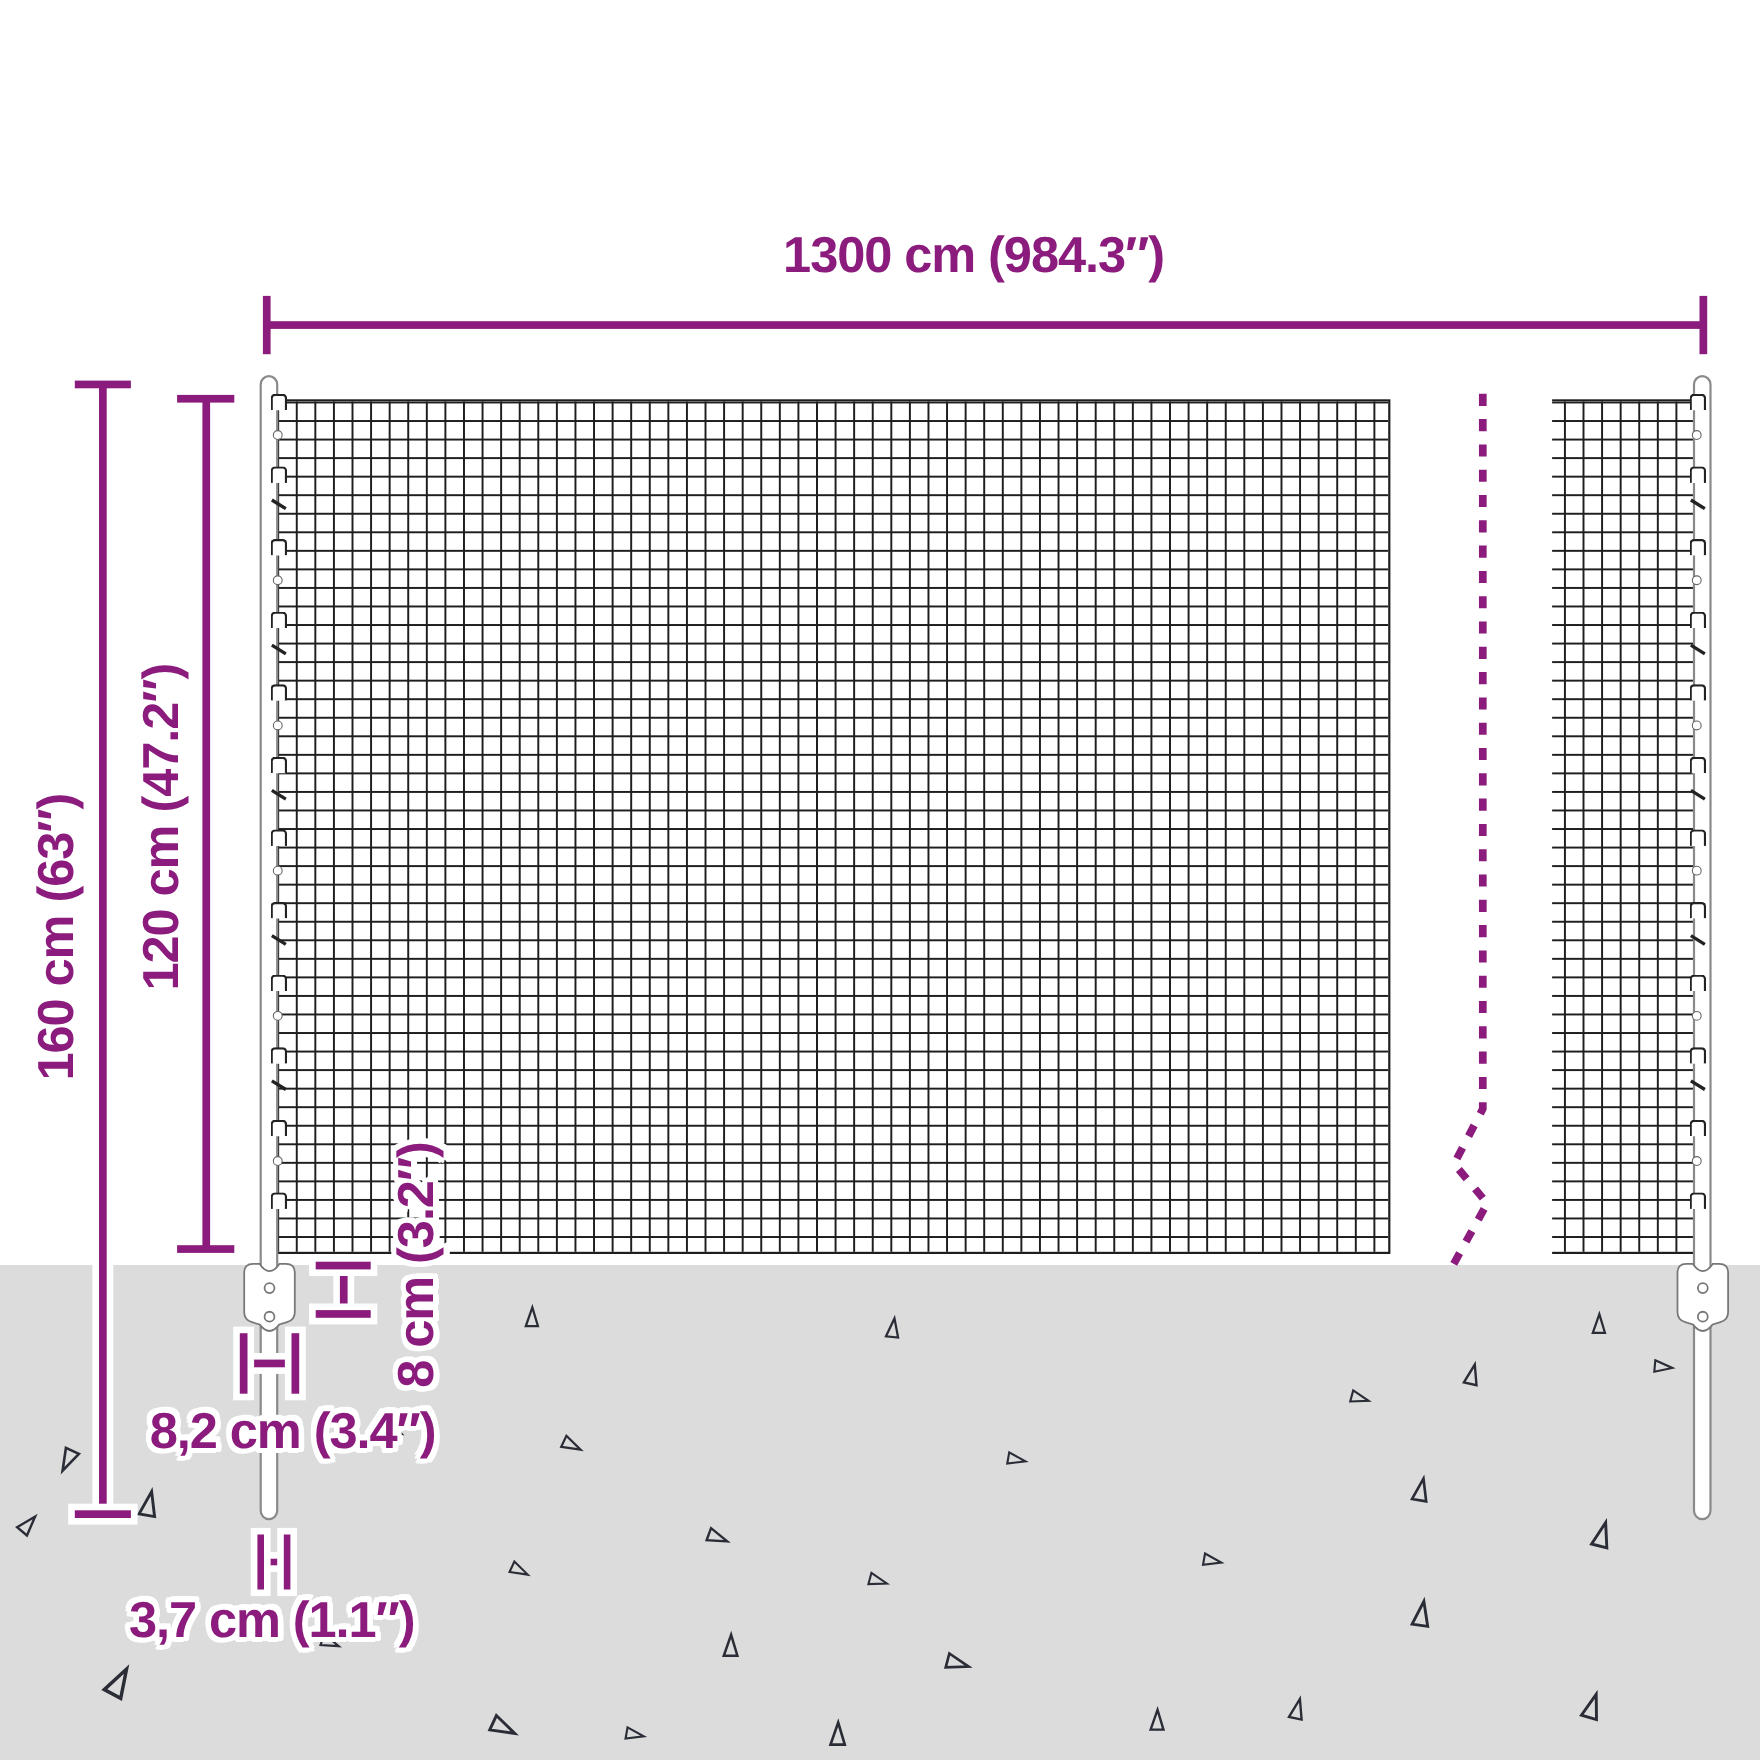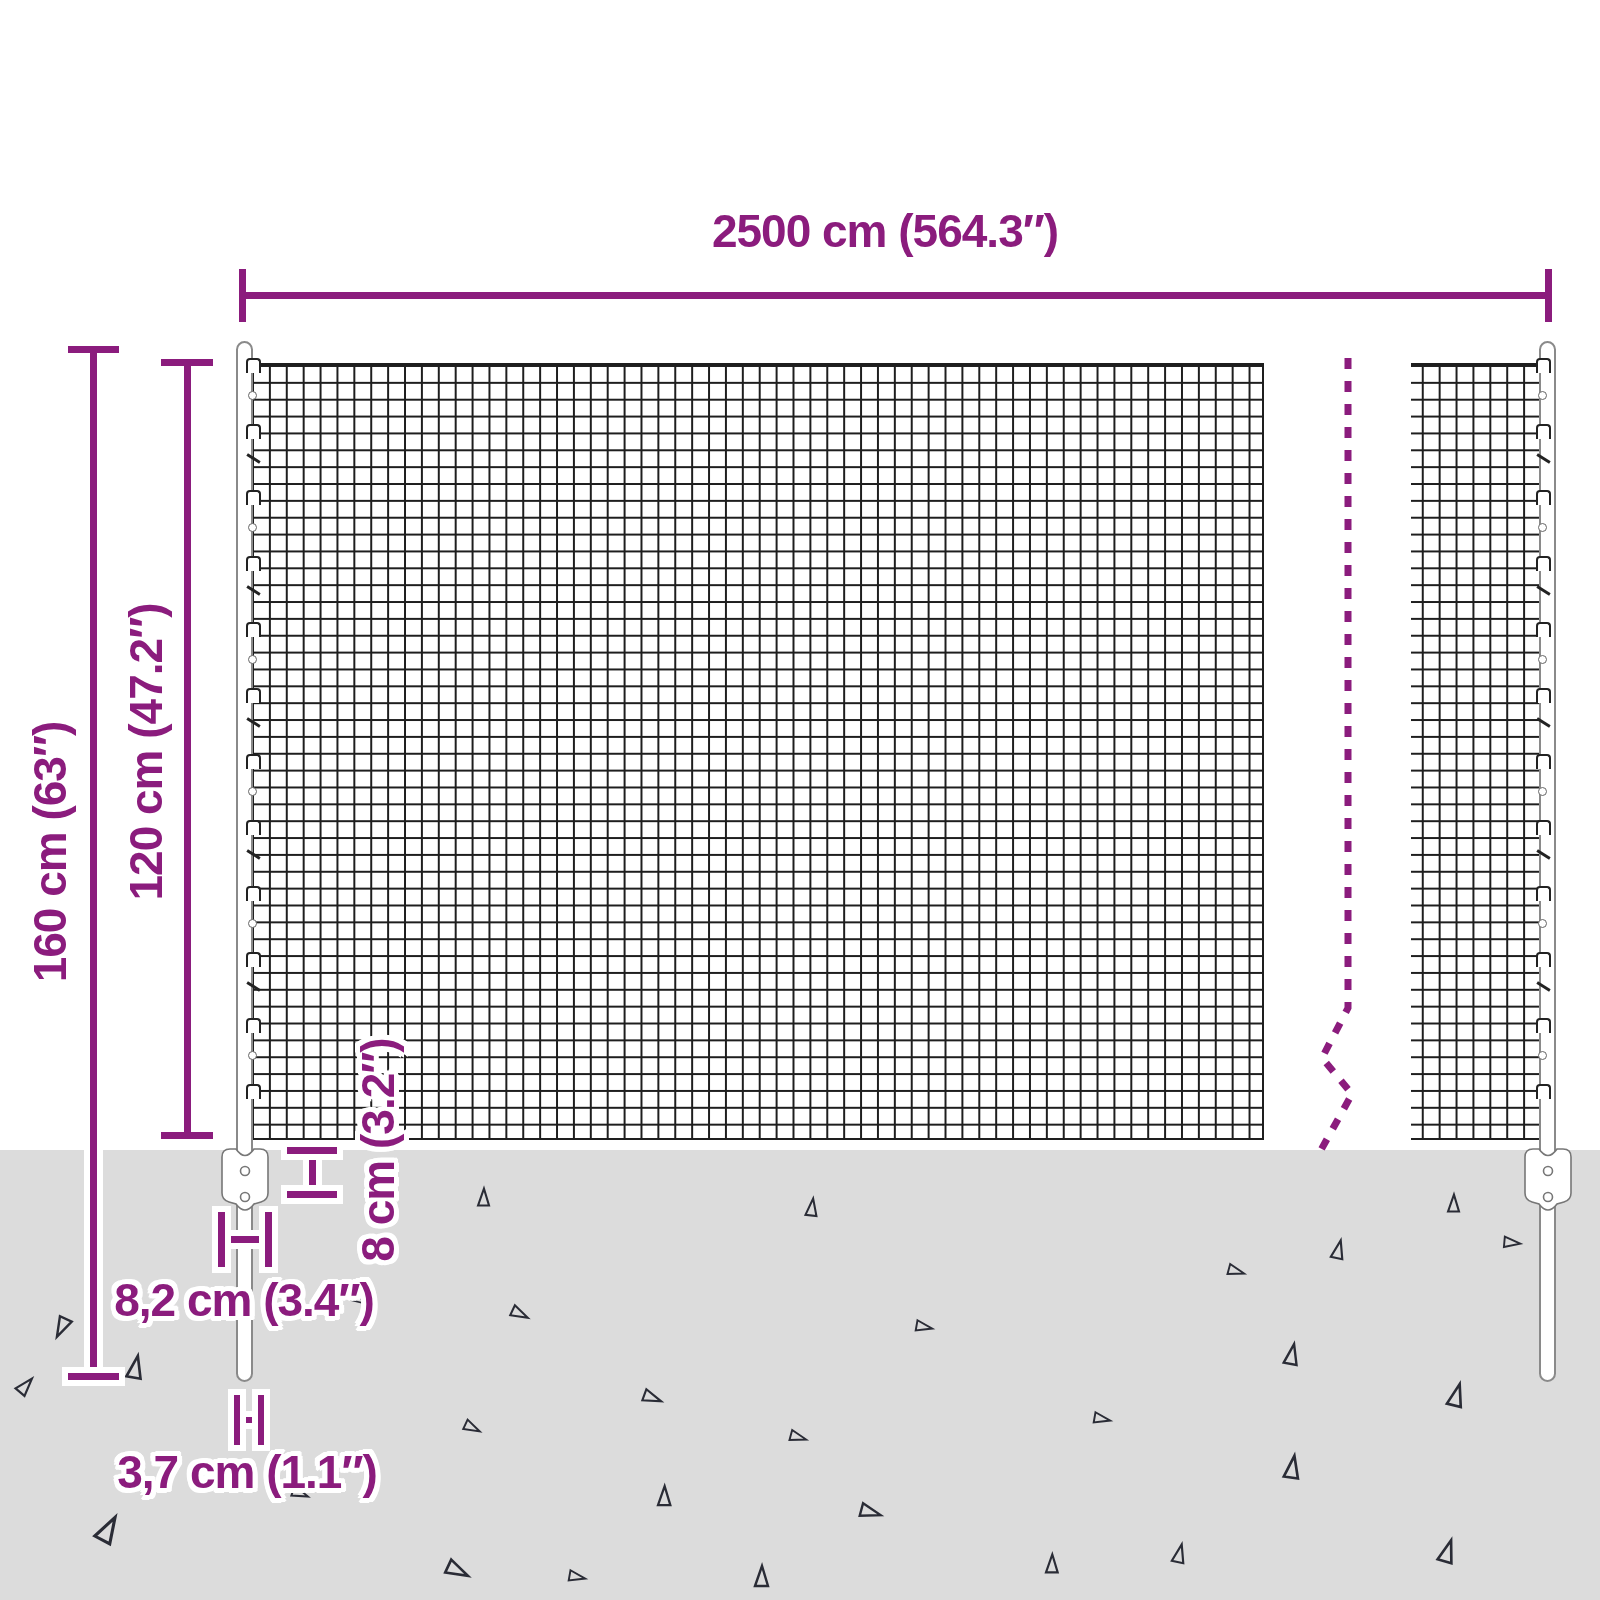--- a/index.html
+++ b/index.html
@@ -158,40 +158,40 @@
   </svg>
   <svg class="abs" style="left:1521px;top:1145px" width="54" height="72" viewBox="0 0 54 72">
     <path d="M4,12 Q4,4 12,4 L18,4 Q27,17 36,4 L42,4 Q50,4 50,12 L50,48 Q50,55 43,57 L36,59 Q27,71 18,59 L11,57 Q4,55 4,48 Z" fill="#fff" stroke="#777" stroke-width="1.6"></path>
     <circle cx="27" cy="26" r="4.5" fill="#fff" stroke="#777" stroke-width="1.6"></circle>
     <circle cx="27" cy="52" r="4.5" fill="#fff" stroke="#777" stroke-width="1.6"></circle>
   </svg>
 
   <div class="abs dl" style="left:242px;top:292px;width:1306px;height:7px"></div>
   <div class="abs dl" style="left:239px;top:269px;width:7px;height:53px"></div>
   <div class="abs dl" style="left:1545px;top:269px;width:7px;height:53px"></div>
-  <div class="abs dim-label" style="left:885px;top:231px">2500 cm (564.3″)</div>
+  <div class="abs dim-label" style="left:885px;top:231px">1300 cm (984.3″)</div>
 
   <div class="abs dl halo" style="left:90px;top:349px;width:7px;height:1028px"></div>
   <div class="abs dl" style="left:68px;top:346px;width:51px;height:7px"></div>
   <div class="abs dl halo" style="left:68px;top:1373px;width:51px;height:7px"></div>
   <div class="abs dim-label rot" style="left:50px;top:852px">160 cm (63″)</div>
 
   <div class="abs dl" style="left:184px;top:362px;width:7px;height:776px"></div>
   <div class="abs dl" style="left:161px;top:359px;width:52px;height:7px"></div>
   <div class="abs dl" style="left:161px;top:1132px;width:52px;height:7px"></div>
   <div class="abs dim-label rot" style="left:146px;top:752px">120 cm (47.2″)</div>
 
   <div class="abs dl halo" style="left:309px;top:1150px;width:7px;height:47px"></div>
   <div class="abs dl halo" style="left:287px;top:1147px;width:50px;height:7px"></div>
   <div class="abs dl halo" style="left:287px;top:1191px;width:50px;height:7px"></div>
   <div class="abs dim-label rot outlined" style="left:378px;top:1150px">8 cm (3.2″)</div>
 
   <div class="abs dl halo" style="left:221px;top:1236px;width:50px;height:7px"></div>
   <div class="abs dl halo" style="left:218px;top:1212px;width:7px;height:55px"></div>
   <div class="abs dl halo" style="left:265px;top:1212px;width:7px;height:55px"></div>
-  <div class="abs dim-label outlined" style="left:244px;top:1300px">8,2 cm (3.4″)</div>
+  <div class="abs dim-label outlined" style="left:266px;top:1300px">8,2 cm (3.4″)</div>
 
   <div class="abs dl halo" style="left:238px;top:1417px;width:22px;height:6px"></div>
   <div class="abs dl halo" style="left:234px;top:1395px;width:6px;height:50px"></div>
   <div class="abs dl halo" style="left:258px;top:1395px;width:6px;height:50px"></div>
   <div class="abs dim-label outlined" style="left:247px;top:1472px">3,7 cm (1.1″)</div>
 
 </div>
 
 </body></html>

